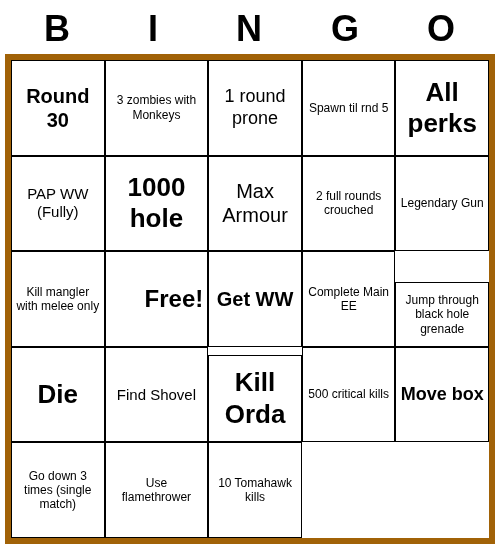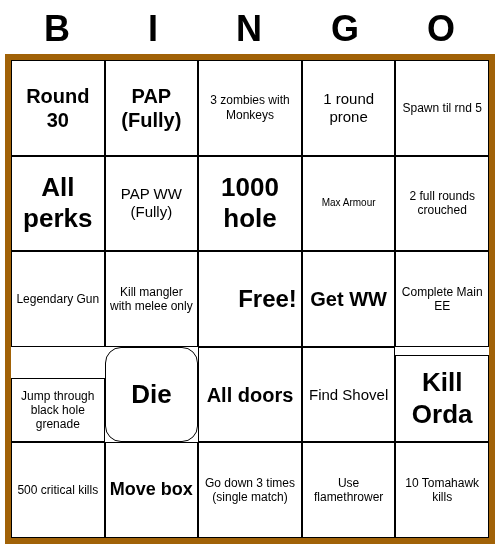--- a/index.html
+++ b/index.html
@@ -50,37 +50,35 @@
 <div class="bingo-header">
   <span>B</span>
   <span>I</span>
   <span>N</span>
   <span>G</span>
   <span>O</span>
 </div>
 
 <div class="bingo-grid" id="bingo-grid">
 <div class="cell" style="font-size: 20px; font-weight: bold;">Round 30</div>
-    <div class="cell" style="font-size: 20px; font-weight: bold;">PAP (Fully)</div>
     <div class="cell" style="font-size: 12px;">3 zombies with Monkeys</div>
-    <div class="cell" style="font-size: 15px;">1 round prone</div>
+    <div class="cell" style="font-size: 18px;">1 round prone</div>
     <div class="cell" style="font-size: 12px;">Spawn til rnd 5</div>
     <div class="cell" style="font-size: 26px; font-weight: bold;">All perks</div>
     <div class="cell" style="font-size: 15px;">PAP WW (Fully)</div>
     <div class="cell" style="font-size: 26px; font-weight: bold;">1000 hole</div>
-    <div class="cell" style="font-size: 10px;">Max Armour</div>
+    <div class="cell" style="font-size: 20px;">Max Armour</div>
     <div class="cell" style="font-size: 12px;">2 full rounds crouched</div>
     <div class="cell" style="font-size: 12px;">Legendary Gun</div>
     <div class="cell" style="font-size: 12px;">Kill mangler with melee only</div>
     <div class="cell" style="font-size: 24px; font-weight: bold; padding-left: 39px;">Free!</div>
     <div class="cell" style="font-size: 20px; font-weight: bold;">Get WW</div>
     <div class="cell" style="font-size: 12px;">Complete Main EE</div>
     <div class="cell" style="font-size: 12px; margin-top: 31px;">Jump through black hole grenade</div>
-    <div class="cell" style="font-size: 26px; font-weight: bold; border-radius: 16px;">Die</div>
-    <div class="cell" style="font-size: 20px; font-weight: bold;">All doors</div>
+    <div class="cell" style="font-size: 26px; font-weight: bold;">Die</div>
     <div class="cell" style="font-size: 15px;">Find Shovel</div>
     <div class="cell" style="font-size: 26px; font-weight: bold; margin-top: 8px;">Kill Orda</div>
     <div class="cell" style="font-size: 12px;">500 critical kills</div>
     <div class="cell" style="font-size: 18px; font-weight: bold;">Move box</div>
     <div class="cell" style="font-size: 12px;">Go down 3 times (single match)</div>
     <div class="cell" style="font-size: 12px;">Use flamethrower</div>
     <div class="cell" style="font-size: 12px;">10 Tomahawk kills</div>
   </div>
 
 </body></html>

